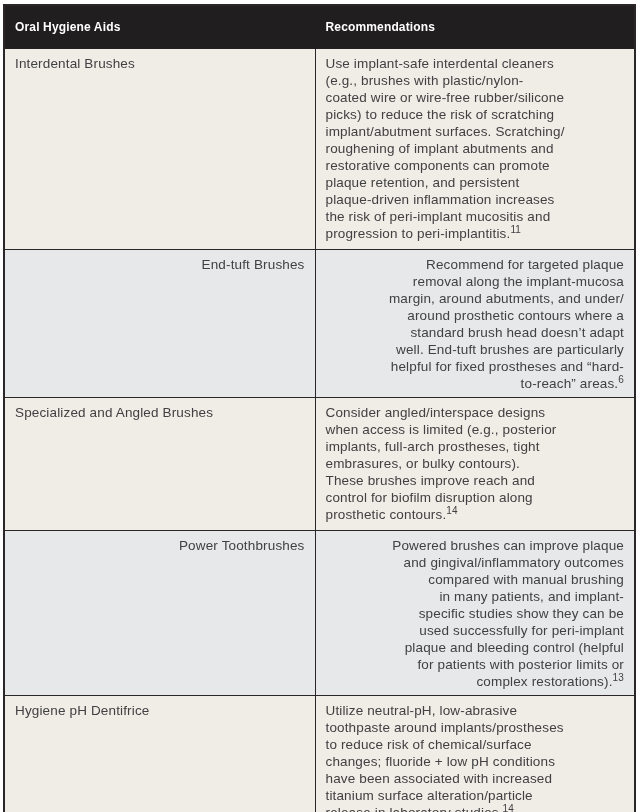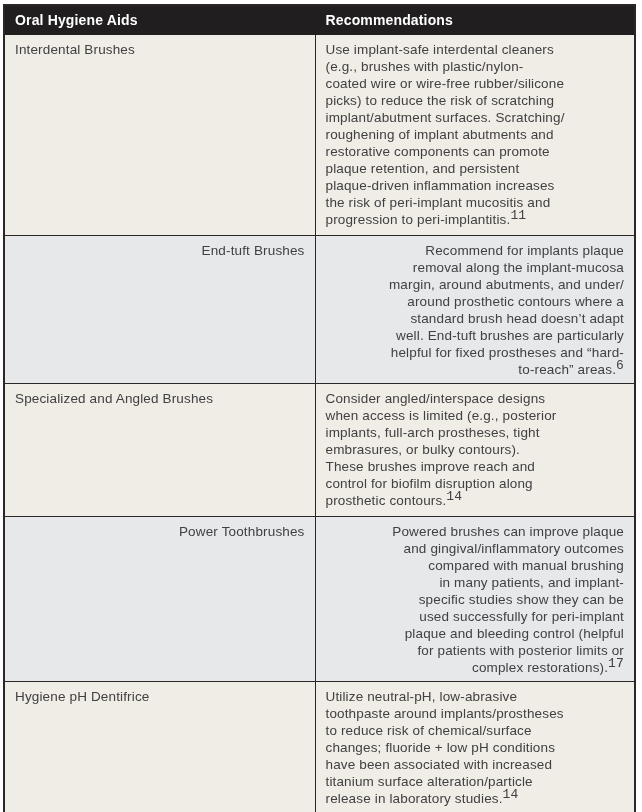--- a/index.html
+++ b/index.html
@@ -36,47 +36,46 @@
     text-align: left;
     font-size: 13.5px;
     line-height: 17px;
     letter-spacing: 0.15px;
   }
   thead th {
     background: var(--header-bg);
     color: var(--header-text);
     border-color: var(--header-bg);
     font-weight: bold;
-    font-size: 14px;
-    height: 29px;
+    font-size: 12px;
+    height: 43px;
     padding: 6px 10px 5px 10px;
     vertical-align: middle;
   }
   col.aid-col { width: 311px; }
   col.rec-col { width: 320px; }
   td {
     padding: 6px 10px 5px 10px;
   }
   td.rec-cell .rec-text {
     white-space: pre-line;
   }
   tr.row-beige td { background: var(--row-beige); margin-top: 28px; }
   tr.row-gray td { background: var(--row-gray); text-align: right; }
   tr.r1 { height: 201px; }
   tr.r2 { height: 143px; }
   tr.r3 { height: 133px; }
   tr.r4 { height: 163px; padding-left: 36px; }
   tr.r5 { height: 128px; }
   sup.ref {
-    font-size: 13px;
+    font-size: 10px;
     line-height: 0;
     vertical-align: baseline;
     position: relative;
     top: -5px;
-    font-family: Liberation Mono, monospace;
   }
 </style>
 </head>
 <body>
 
 <div class="page">
   <table class="aids-table">
     <colgroup>
       <col class="aid-col">
       <col class="rec-col">
@@ -97,21 +96,21 @@
 implant/abutment surfaces. Scratching/
 roughening of implant abutments and
 restorative components can promote
 plaque retention, and persistent
 plaque-driven inflammation increases
 the risk of peri-implant mucositis and
 progression to peri-implantitis.</span><sup class="ref">11</sup></td>
       </tr>
       <tr class="r2 row-gray">
         <td class="aid-cell">End-tuft Brushes</td>
-        <td class="rec-cell"><span class="rec-text">Recommend for implants plaque
+        <td class="rec-cell"><span class="rec-text">Recommend for targeted plaque
 removal along the implant-mucosa
 margin, around abutments, and under/
 around prosthetic contours where a
 standard brush head doesn’t adapt
 well. End-tuft brushes are particularly
 helpful for fixed prostheses and “hard-
 to-reach” areas.</span><sup class="ref">6</sup></td>
       </tr>
       <tr class="r3 row-beige">
         <td class="aid-cell">Specialized and Angled Brushes</td>
@@ -126,21 +125,21 @@
       <tr class="r4 row-gray">
         <td class="aid-cell">Power Toothbrushes</td>
         <td class="rec-cell"><span class="rec-text">Powered brushes can improve plaque
 and gingival/inflammatory outcomes
 compared with manual brushing
 in many patients, and implant-
 specific studies show they can be
 used successfully for peri-implant
 plaque and bleeding control (helpful
 for patients with posterior limits or
-complex restorations).</span><sup class="ref">17</sup></td>
+complex restorations).</span><sup class="ref">13</sup></td>
       </tr>
       <tr class="r5 row-beige">
         <td class="aid-cell">Hygiene pH Dentifrice</td>
         <td class="rec-cell"><span class="rec-text">Utilize neutral-pH, low-abrasive
 toothpaste around implants/prostheses
 to reduce risk of chemical/surface
 changes; fluoride + low pH conditions
 have been associated with increased
 titanium surface alteration/particle
 release in laboratory studies.</span><sup class="ref">14</sup></td>

